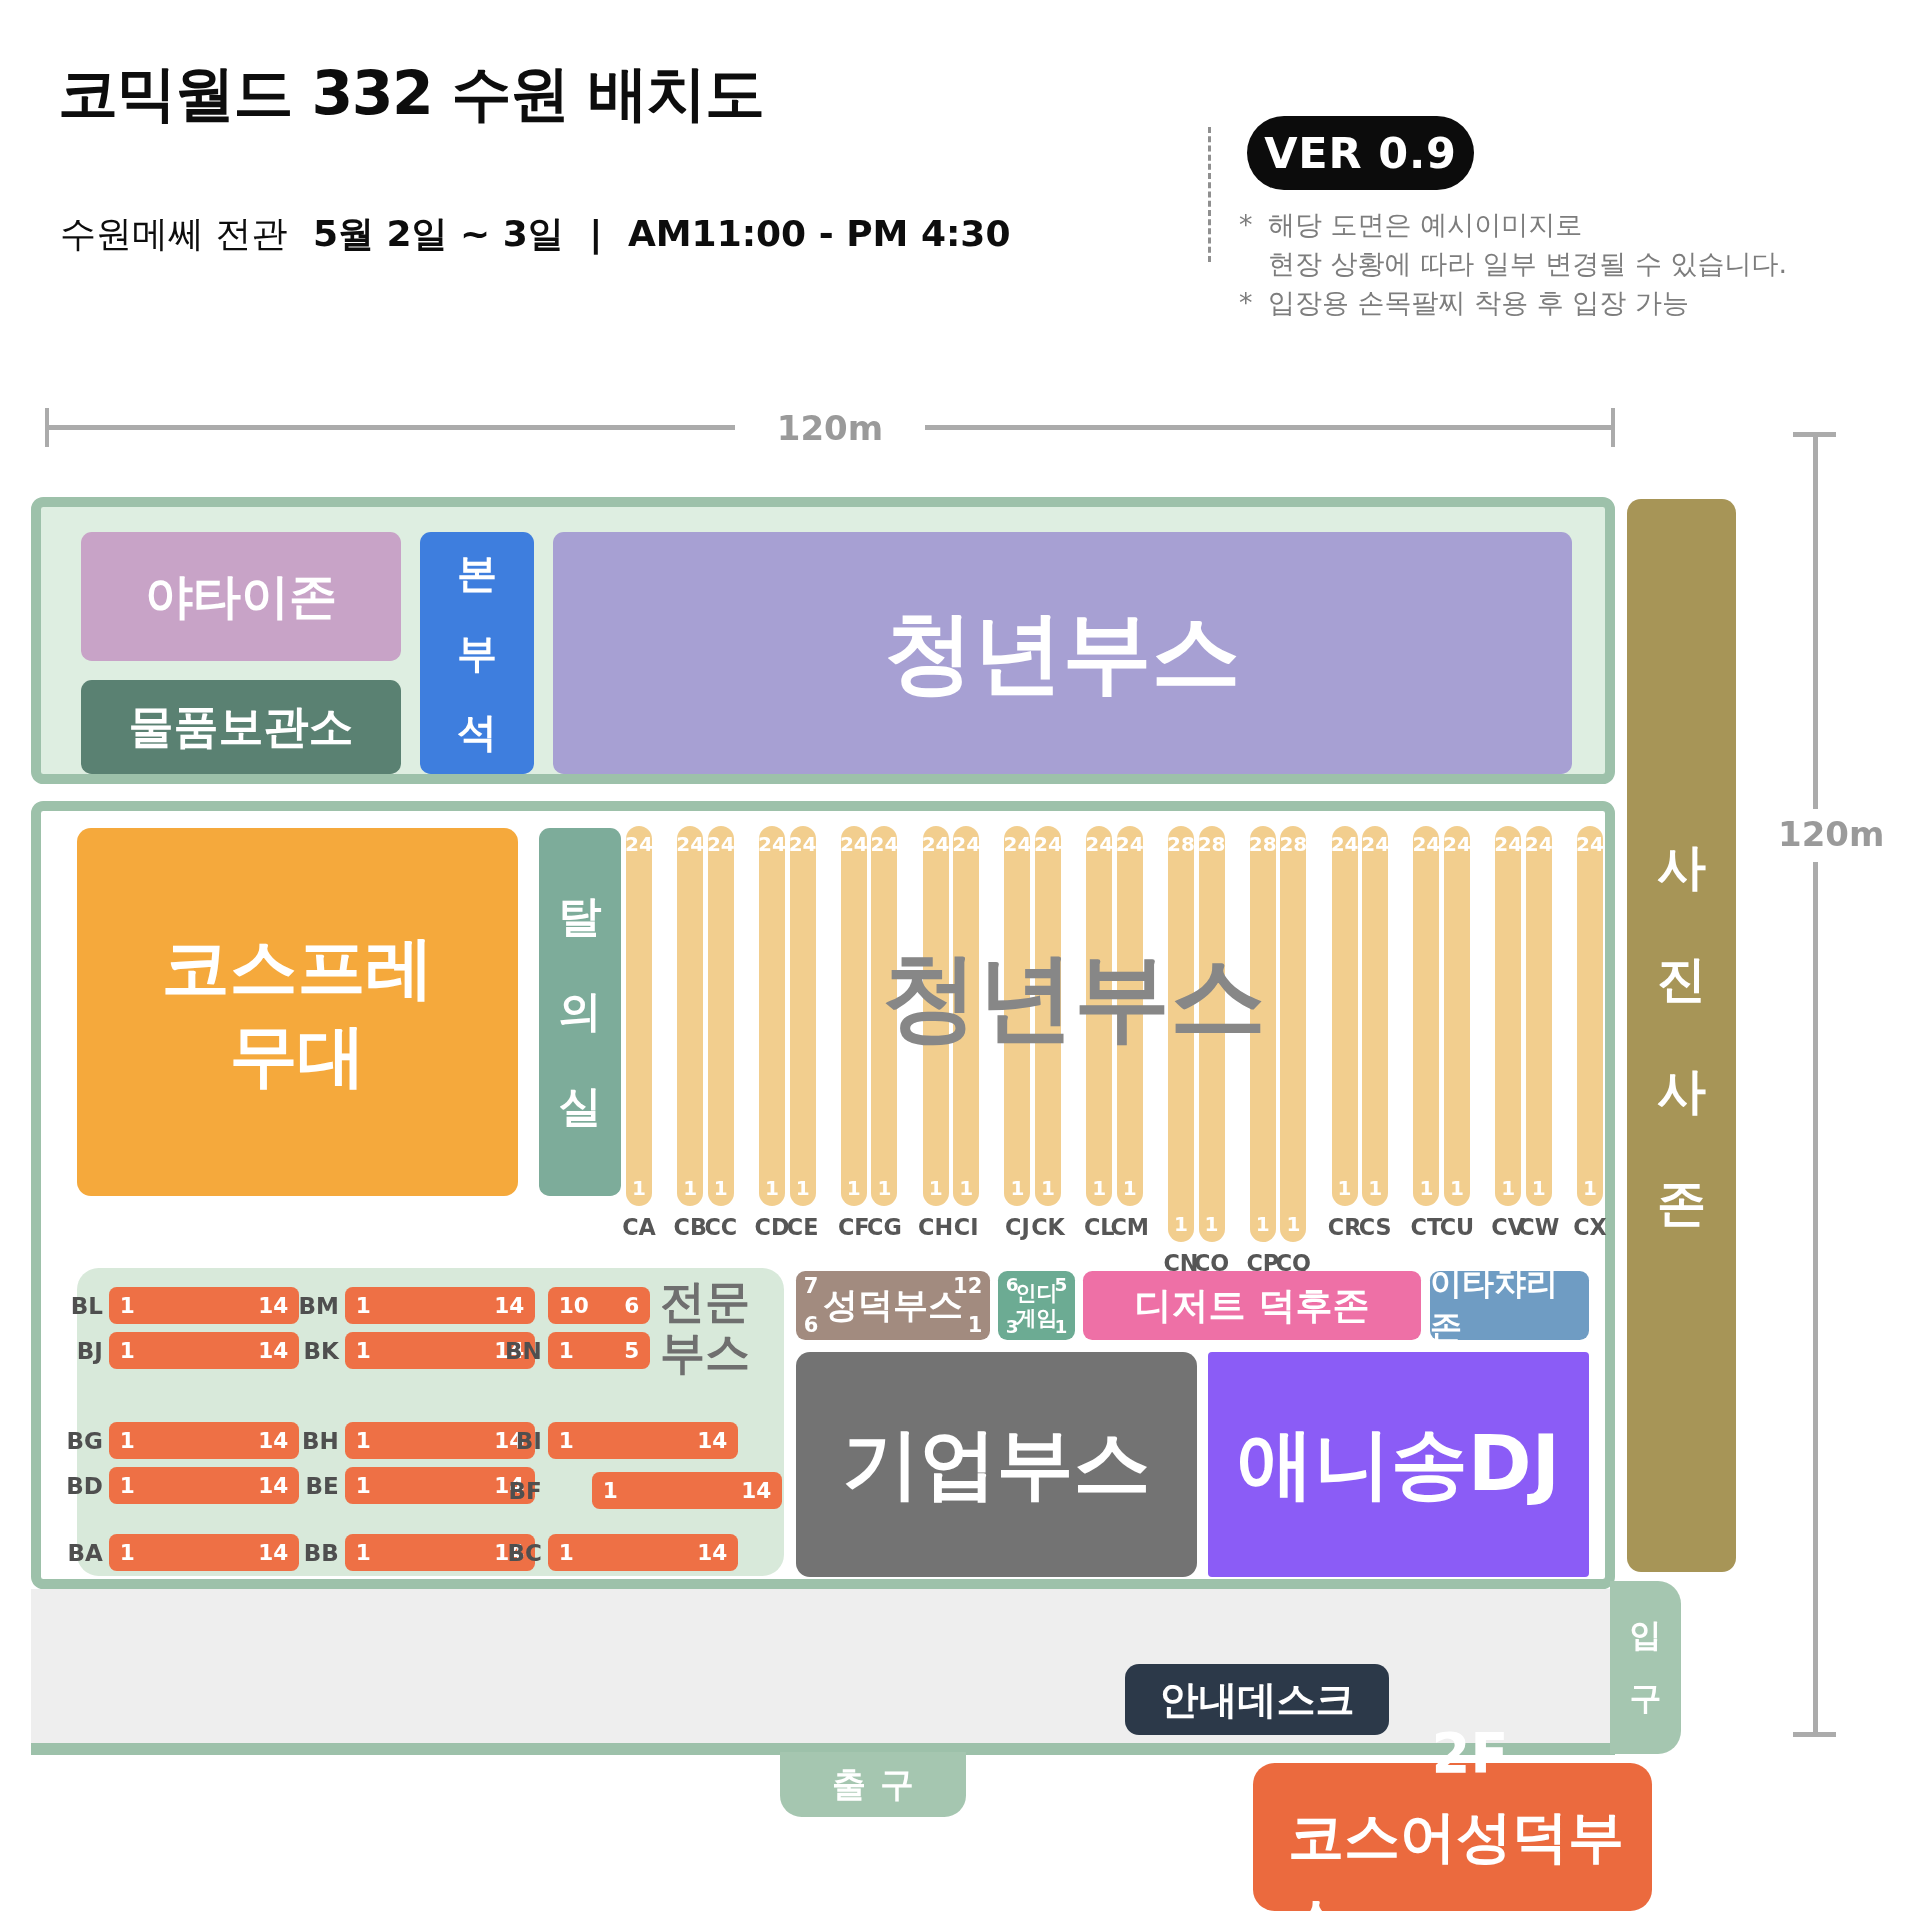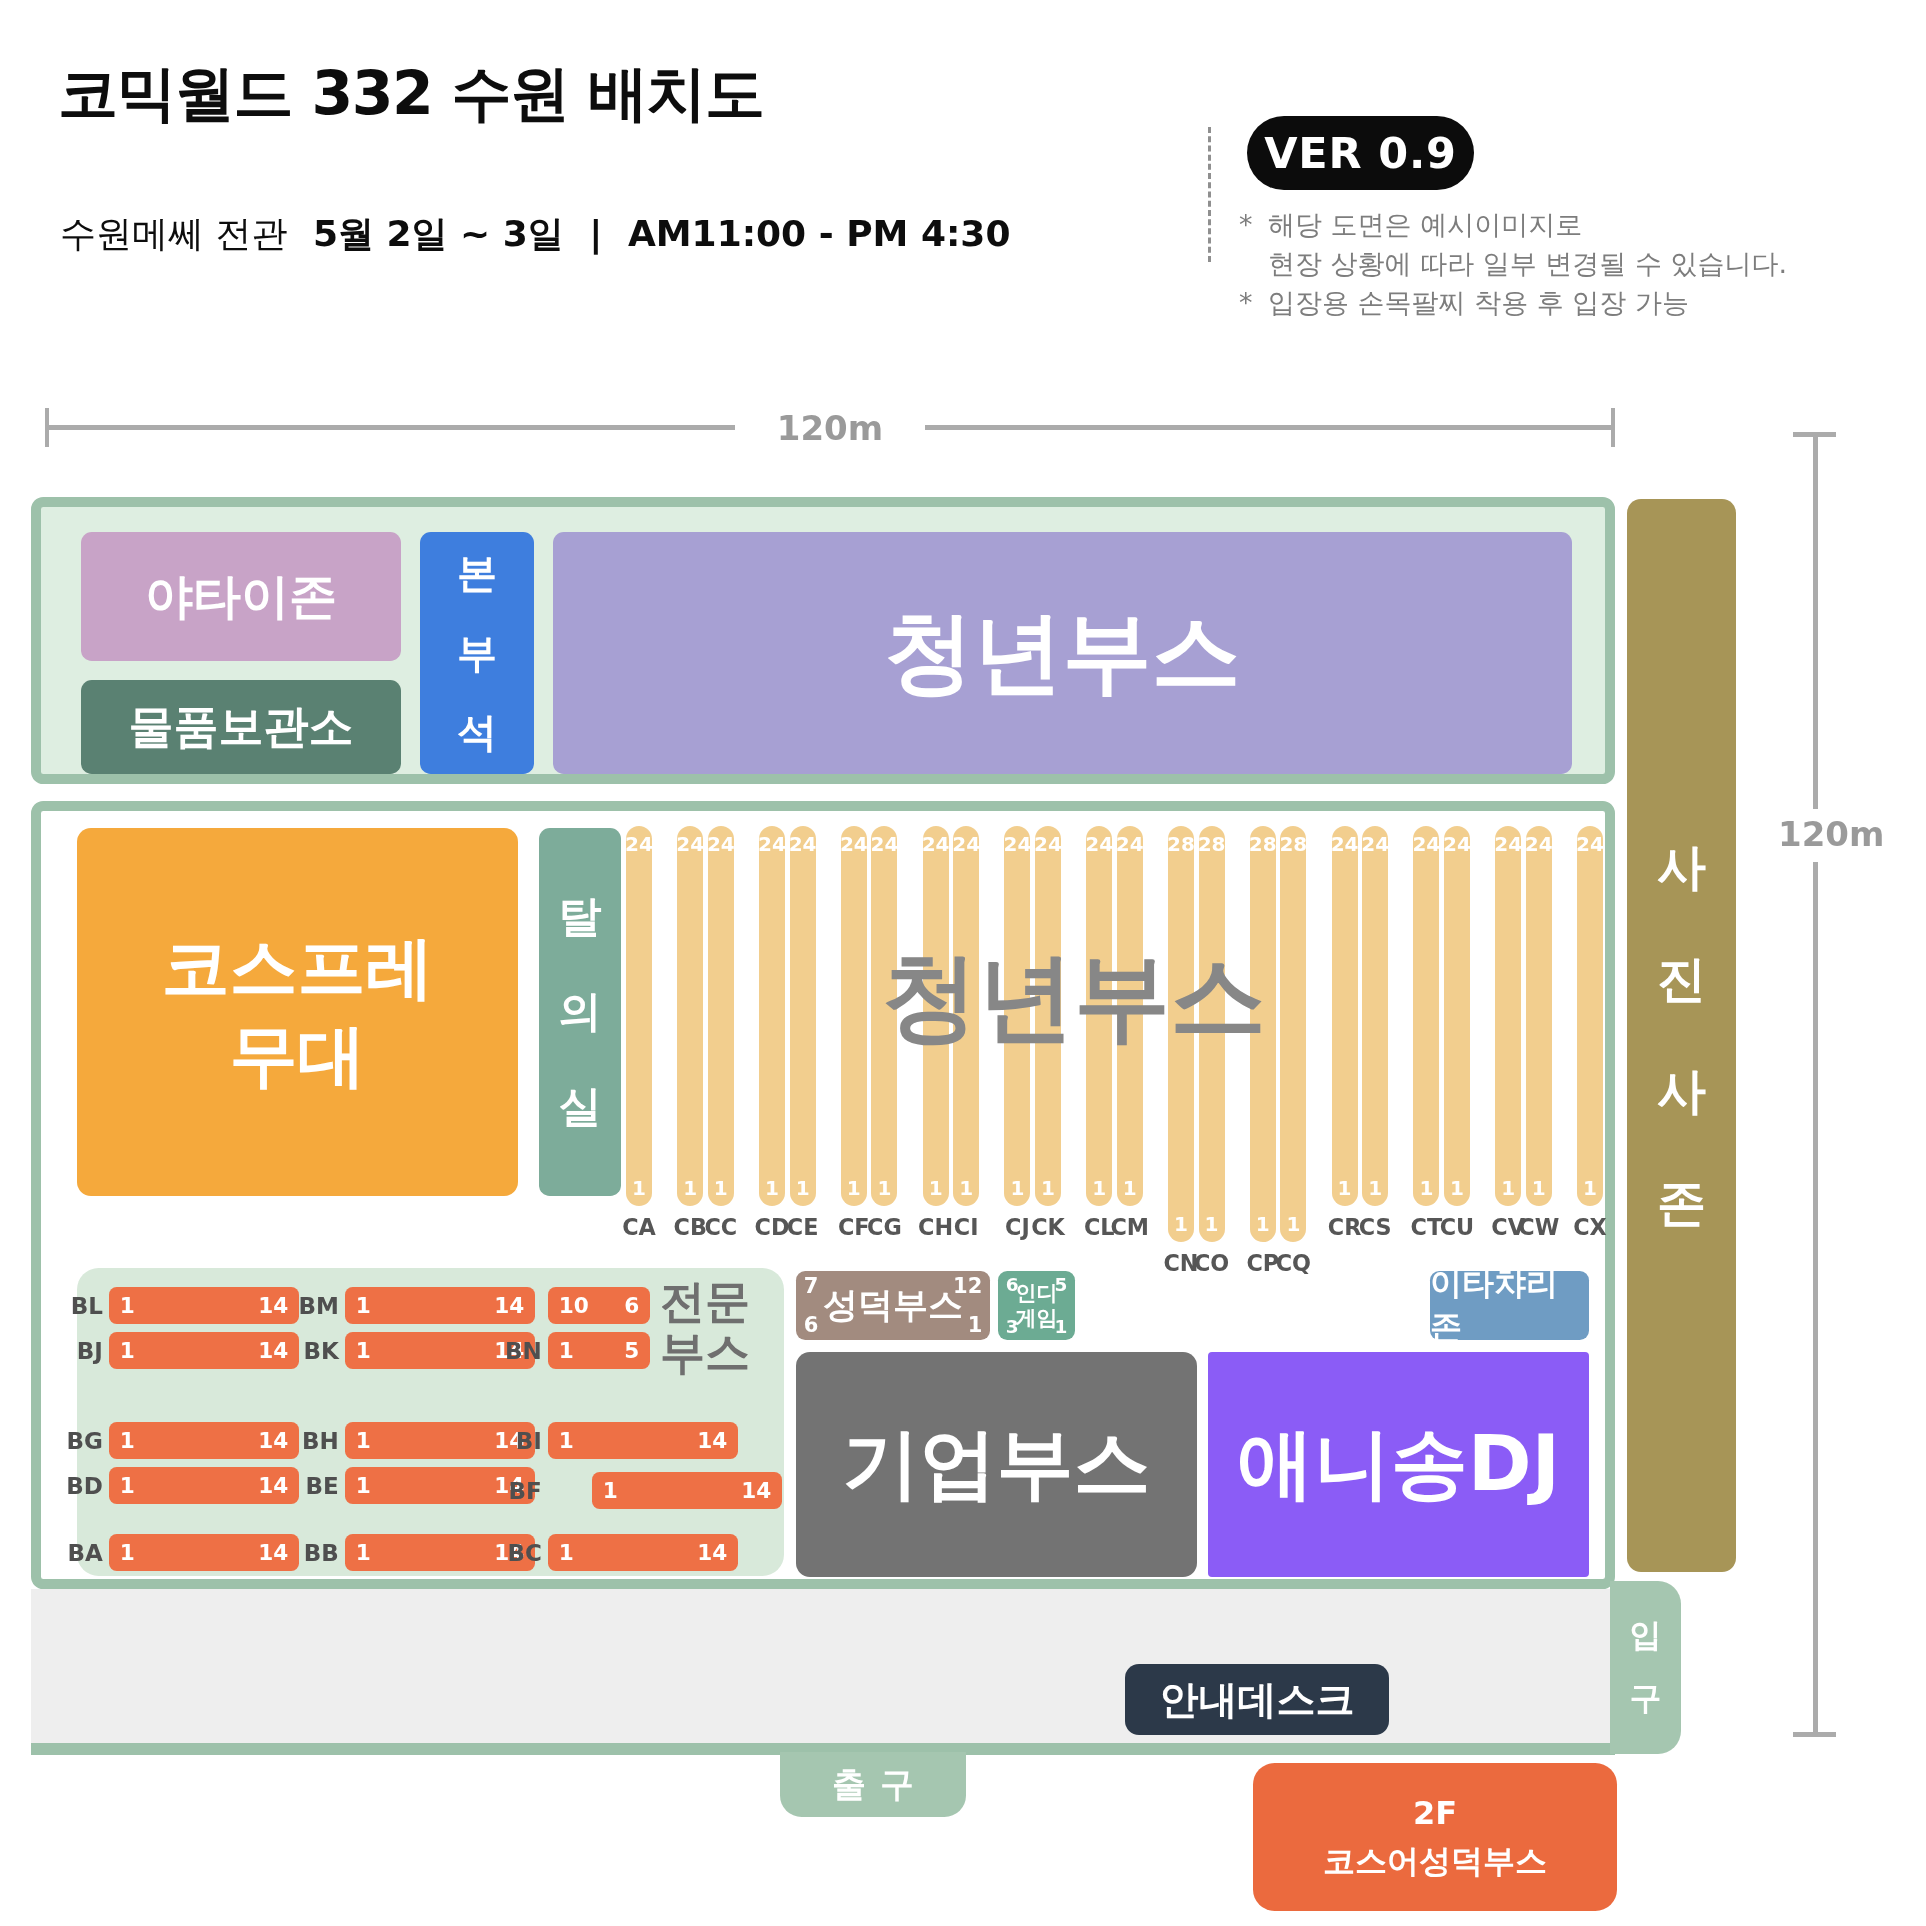--- a/index.html
+++ b/index.html
@@ -95,21 +95,21 @@
   
   .strip{position:absolute;left:31px;top:1589px;width:1584px;height:154px;background:#eeeeee;}
   .strip-bar{position:absolute;left:31px;top:1743px;width:1584px;height:11.6px;background:#9dc1aa;}
   .z-maid{left:77px;top:1603px;width:641px;height:92px;background:#f98079;border-radius:20px;font-size:46px;}
   .z-infodesk{left:1125px;top:1664px;width:264px;height:71px;background:#2c3949;border-radius:14px;font-size:39px;}
   .z-entrance{left:1610px;top:1581px;width:71px;height:173px;background:#a5c6b0;border-radius:0 23px 23px 0;}
   .z-entrance .v-text div{font-size:32px;margin:9.2px 0;}
   .z-exit{left:780px;top:1752px;width:186px;height:65px;background:#a5c6b0;border-radius:0 0 21.6px 21.6px;
           font-size:34px;letter-spacing:14px;padding-left:14px;box-sizing:border-box;}
   .z-2f{left:1253px;top:1763px;width:364px;height:148px;background:#eb6a3e;border-radius:21.6px;
-        flex-direction:column;font-size:32px;line-height:1.5;}
+        flex-direction:column;font-size:56px;line-height:1.5;padding-left:35px;}
 </style>
 </head>
 <body>
 
 <div class="page">
 
   <div class="title">코믹월드 332 수원 배치도</div>
   <div class="subtitle">
     <span class="lite">수원메쎄 전관</span>
     <span class="hard" style="margin-left:14px;">5월 2일 ~ 3일</span>
@@ -445,20 +445,21 @@
   <div class="corner-box z-indie">
     <span class="cnum tl">6</span>
     <span class="cnum tr">5</span>
     <span class="cnum bl">3</span>
     <span class="cnum br">1</span>
     <div class="cmid">
       <div>인디</div>
       <div>게임</div>
     </div>
   </div>
+  <div class="zone z-dessert">디저트 덕후존</div>
   <div class="zone z-itachari">이타챠리존</div>
   <div class="zone z-corporate">기업부스</div>
   <div class="zone z-anisong">애니송DJ</div>
 
   <div class="zone z-photo">
     <div class="v-text">
         <div>사</div>
         <div>진</div>
         <div>사</div>
         <div>존</div>

